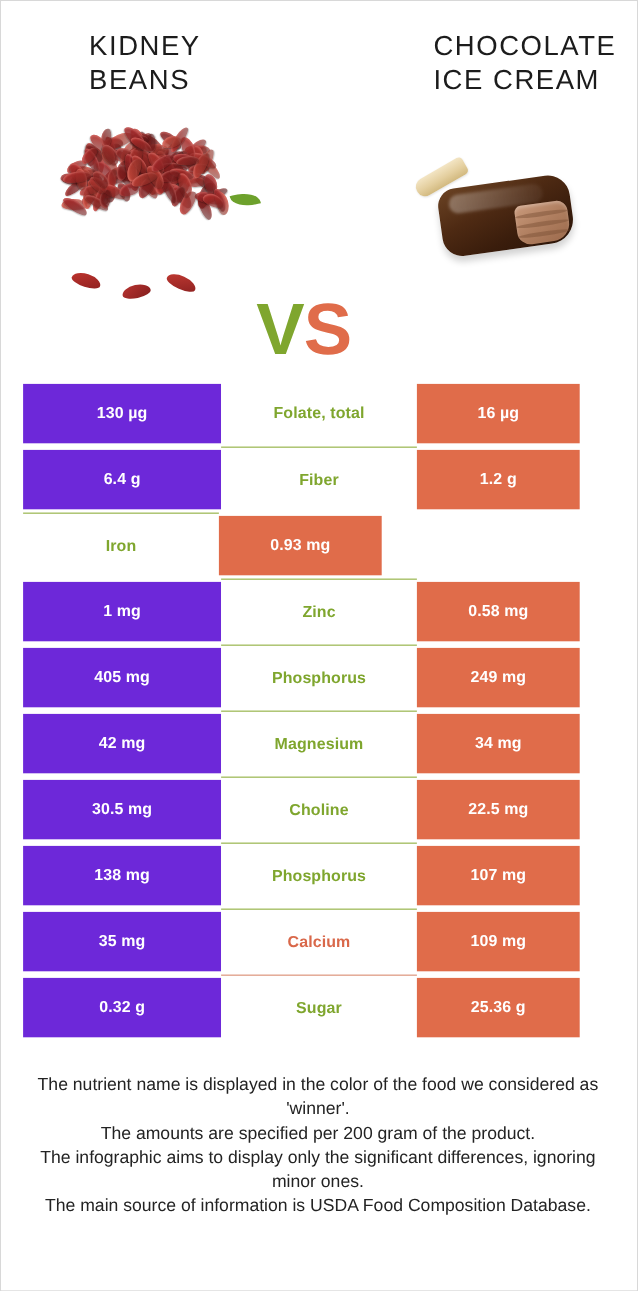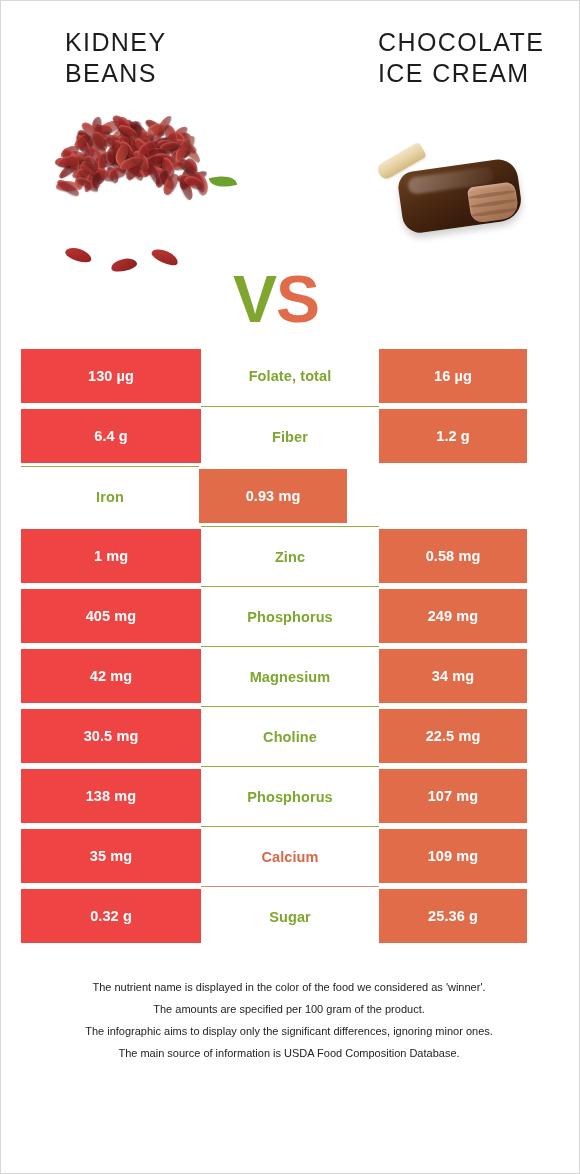--- a/index.html
+++ b/index.html
@@ -8,21 +8,21 @@
     background:#ffffff;
     font-family:"Liberation Sans", sans-serif;
     overflow:hidden;
     position:relative;
     box-sizing:border-box;
     border:1px solid #d8d8d8;
   }
   .page{position:relative;width:578px;height:1172px;background:#fff;}
 
   
-  .titles{position:absolute;top:18px;left:0;width:508px;height:80px;}
+  .titles{position:absolute;top:18px;left:16px;width:508px;height:80px;}
   .title{
     position:absolute;
     font-weight:300;
     font-size:25px;
     line-height:31px;
     letter-spacing:1.4px;
     color:#1c1c1c;
     text-transform:uppercase;
     font-stretch:semi-condensed;
   }
@@ -81,37 +81,37 @@
 
   
   .table{position:absolute;left:20px;top:345px;width:540px;}
   .row{position:relative;height:60px;display:flex;}
   .cell{
     height:54px;margin-top:3px;margin-bottom:3px;
     display:flex;align-items:center;justify-content:center;
     font-size:14.5px;font-weight:600;letter-spacing:.1px;
     box-sizing:border-box;
   }
-  .cell-left{width:180px;background:#ef4444;color:#ffffff;}
+  .cell-left{width:180px;background:#6d28d9;color:#ffffff;}
   .cell-mid{
     width:178px;background:#ffffff;color:#7FA62E;
     margin-top:0;margin-bottom:0;height:60px;
     border-top:1px solid #8fae3e;
     font-size:14.5px;font-weight:600;
   }
   .cell-mid.win-right{color:#D9684A;}
   .cell-mid.sep-orange{border-top-color:#d98a6f;}
   .row:first-child .cell-mid{border-top:none;}
   .cell-right{width:148px;background:#E06C4A;color:#ffffff;}
 
   
   .footer{
     position:absolute;left:0;top:975px;width:576px;
     text-align:center;color:#232323;
-    font-size:11px;line-height:22px;
+    font-size:16px;line-height:22px;
     padding:0 24px;box-sizing:border-box;
   }
   .footer div{white-space:normal;}
 </style>
 </head>
 <body>
 
 <div class="page">
 
   <div class="titles">
@@ -353,18 +353,18 @@
       </div>
       <div class="row">
         <div class="cell cell-left">0.32 g</div>
         <div class="cell cell-mid sep-orange">Sugar</div>
         <div class="cell cell-right">25.36 g</div>
       </div>
     </div>
 
   <div class="footer">
     <div>The nutrient name is displayed in the color of the food we considered as 'winner'.</div>
-    <div>The amounts are specified per 100 gram of the product.</div>
+    <div>The amounts are specified per 200 gram of the product.</div>
     <div>The infographic aims to display only the significant differences, ignoring minor ones.</div>
     <div>The main source of information is USDA Food Composition Database.</div>
   </div>
 
 </div>
 
 </body></html>

